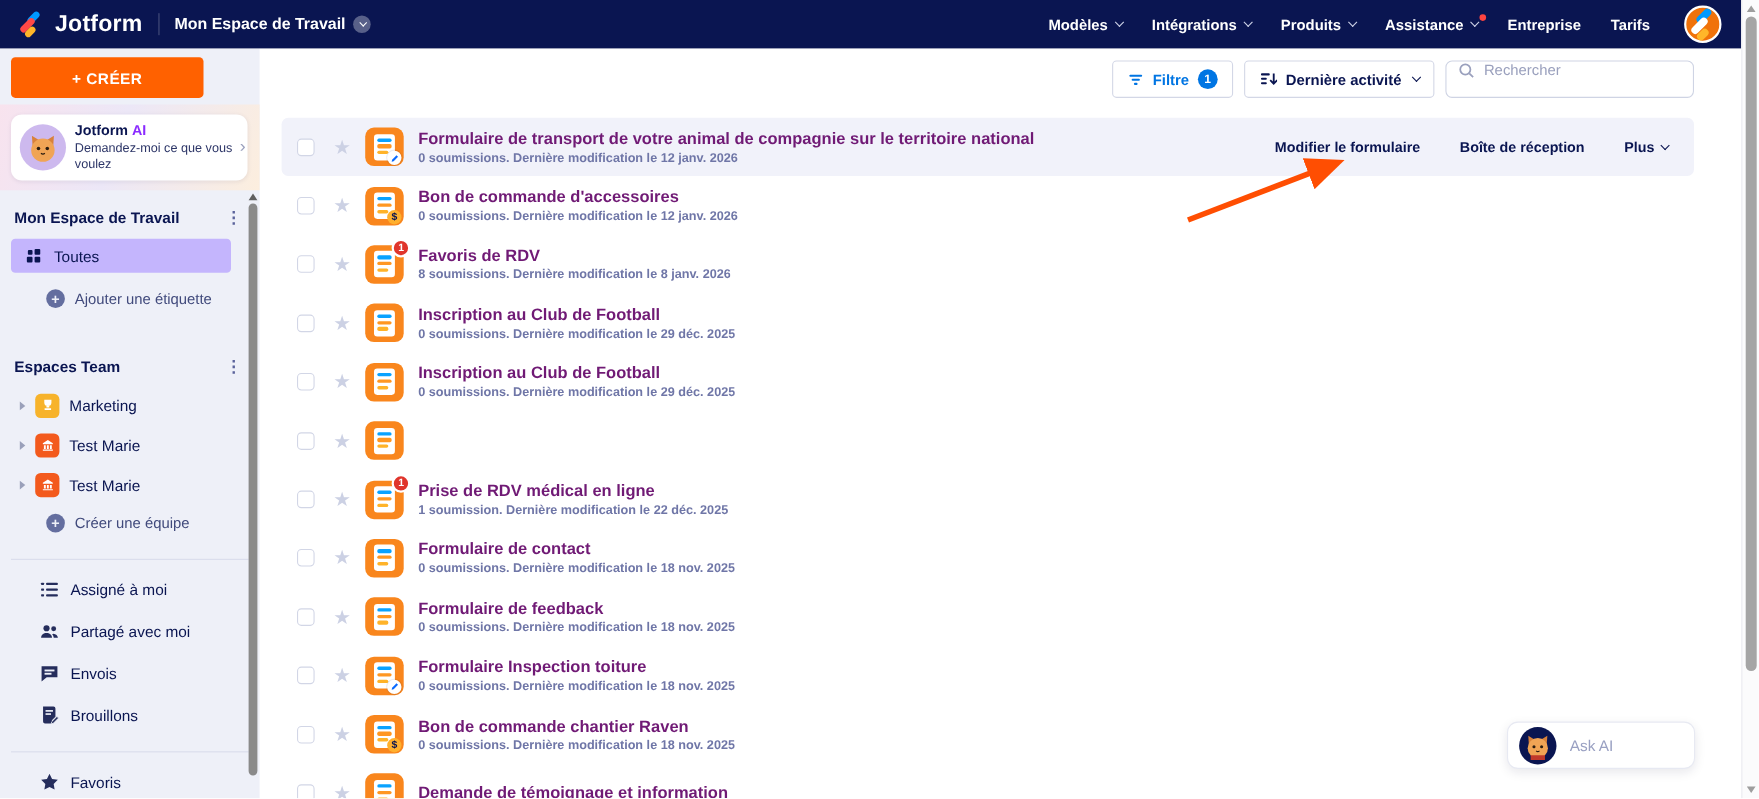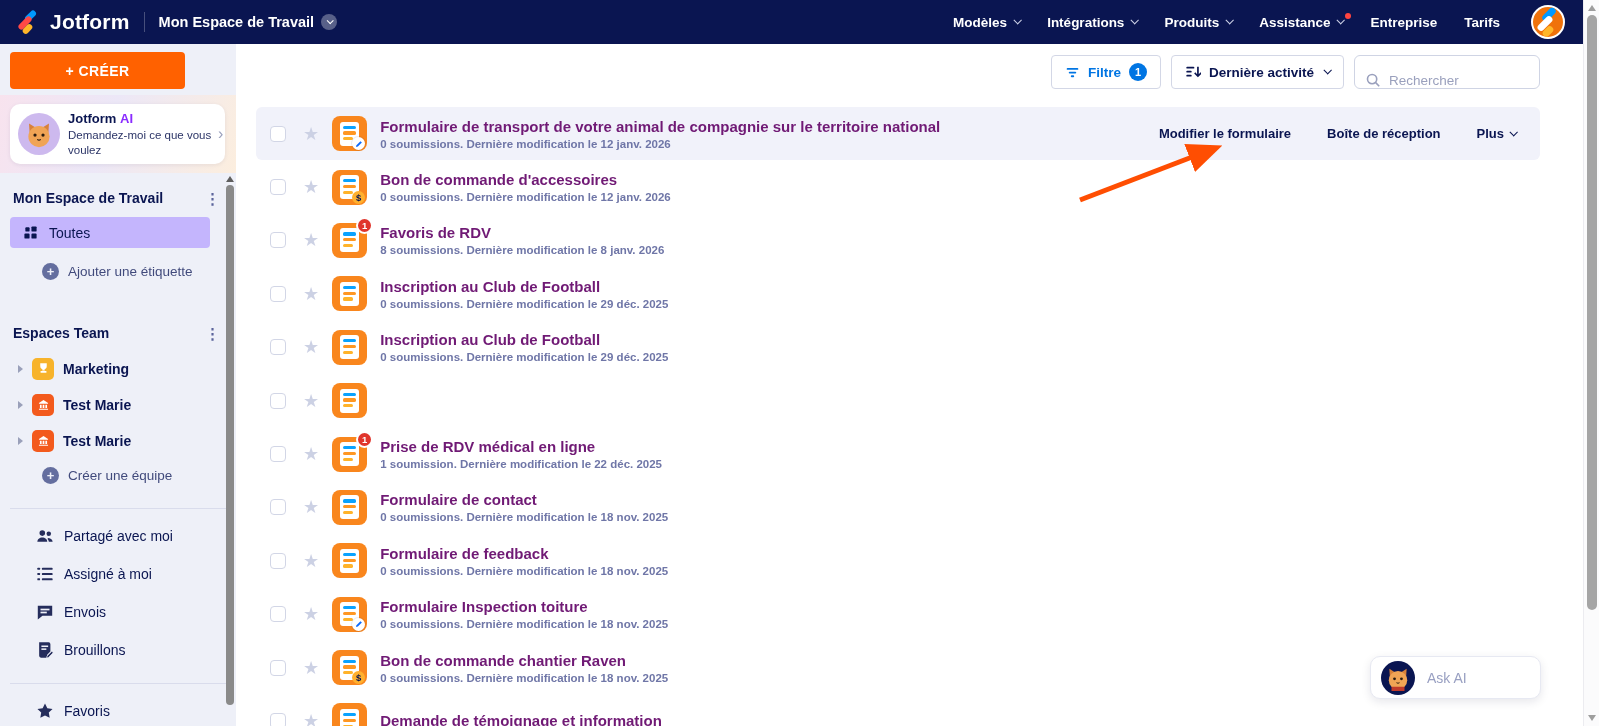--- a/index.html
+++ b/index.html
@@ -68,21 +68,21 @@
   .plus-circle { width:17px; height:17px; border-radius:50%; background:#646e9f; color:#eef0f8;
                  font-size:13px; font-weight:700; display:flex; align-items:center;
                  justify-content:center; line-height:1; }
   .plus-label { font-size:13.5px; color:#414a7c; }
   .teams-header { margin-top:40px; }
   .team-item { display:flex; align-items:center; padding-left:18px; margin-top:13px; height:23px; cursor:pointer; }
   .caret { width:0; height:0; border-left:5px solid #9aa0ba; border-top:4px solid transparent;
            border-bottom:4px solid transparent; margin-right:9px; }
   .team-icon { width:22px; height:22px; border-radius:5px; margin-right:9px; display:flex;
                align-items:center; justify-content:center; }
-  .team-label { font-size:14px; color:#0a1551; font-weight:700; }
+  .team-label { font-size:14px; color:#0a1551; font-weight:400; }
   .side-divider { height:1px; background:#d9dcec; margin:22px 10px 0 10px; }
   .util-item { display:flex; align-items:center; gap:10px; padding-left:36px; margin-top:16px;
                height:22px; cursor:pointer; }
   .util-item svg { fill:#252d5c; }
   .util-label { font-size:14px; color:#0a1551; font-weight:500; }
   .side-scroll { position:absolute; right:2px; top:130px; bottom:0; width:9px; }
   .side-scroll .arrow-up { width:0; height:0; border-left:4px solid transparent; border-right:4px solid transparent;
                            border-bottom:6px solid #5f5f5f; margin:2px auto 3px auto; }
   .side-thumb { width:8px; margin:0 auto; background:#8a8a8a; border-radius:4px; height:520px; }
 
@@ -91,21 +91,21 @@
   .toolbar { position:absolute; top:11px; right:43px; display:flex; gap:10px; height:34px; }
   .tb-btn { display:flex; align-items:center; gap:8px; background:#fff; border:1px solid #d3d7e6;
             border-radius:4px; padding:0 13px; cursor:pointer; font-family:inherit; }
   .filter-btn { color:#0075e3; font-size:13.5px; font-weight:600; }
   .filter-btn svg { fill:#0075e3; }
   .filter-count { width:18px; height:18px; border-radius:50%; background:#0075e3; color:#fff;
                   font-size:11px; font-weight:700; display:flex; align-items:center; justify-content:center; }
   .sort-btn { color:#0a1551; font-size:13.5px; font-weight:600; }
   .sort-btn svg { fill:#0a1551; }
   .sort-btn .chev { color:#0a1551; margin-top:-2px; margin-left:2px; }
-  .search-box { display:flex; align-items:flex-end; gap:8px; width:186px; border:1px solid #cfd4e4;
+  .search-box { display:flex; align-items:flex-start; gap:8px; width:226px; border:1px solid #cfd4e4;
                 border-radius:6px; padding:0 10px; background:#fff; }
   .search-box input { border:none; outline:none; width:130px; font-size:13.5px; color:#30375f;
                       font-family:inherit; background:transparent; }
   .search-box input::placeholder { color:#9aa0bd; }
 
   .form-list { position:absolute; left:20px; right:43px; top:63px; bottom:0; }
   .form-row { display:flex; align-items:center; height:53.4px; border-radius:6px; position:relative; }
   .form-row.highlight { background:#f1f2fa; }
   .row-check { width:16px; height:16px; border:1.5px solid #d2d6e6; border-radius:4px; background:#fff;
                margin-left:14px; flex:0 0 auto; cursor:pointer; }
@@ -293,40 +293,40 @@
         <span class="plus-circle">+</span>
         <span class="plus-label">Créer une équipe</span>
       </div>
 
       <div class="side-divider"></div>
 
       <div id="utility-list">
           <div class="util-item">
             <span style="display:flex">
               <svg width="18" height="18" viewBox="0 0 20 20">
-                <circle cx="7" cy="6.8" r="3.1"></circle>
-                <path d="M1.5 16.5c0-3 2.5-4.9 5.5-4.9s5.5 1.9 5.5 4.9z"></path>
-                <circle cx="14.2" cy="7.4" r="2.5"></circle>
-                <path d="M13.8 12.3c2.7.3 4.7 2 4.7 4.2h-4.2a6.6 6.6 0 0 0-1.6-3.5z"></path>
-              </svg>
-            </span>
-            <span class="util-label">Partagé avec moi</span>
-          </div>
-          <div class="util-item">
-            <span style="display:flex">
-              <svg width="18" height="18" viewBox="0 0 20 20">
                 <rect x="1.5" y="3" width="3" height="2.4" rx="0.7"></rect>
                 <rect x="6.5" y="3" width="12" height="2.4" rx="1"></rect>
                 <rect x="1.5" y="8.8" width="3" height="2.4" rx="0.7"></rect>
                 <rect x="6.5" y="8.8" width="12" height="2.4" rx="1"></rect>
                 <rect x="1.5" y="14.6" width="3" height="2.4" rx="0.7"></rect>
                 <rect x="6.5" y="14.6" width="12" height="2.4" rx="1"></rect>
               </svg>
             </span>
             <span class="util-label">Assigné à moi</span>
+          </div>
+          <div class="util-item">
+            <span style="display:flex">
+              <svg width="18" height="18" viewBox="0 0 20 20">
+                <circle cx="7" cy="6.8" r="3.1"></circle>
+                <path d="M1.5 16.5c0-3 2.5-4.9 5.5-4.9s5.5 1.9 5.5 4.9z"></path>
+                <circle cx="14.2" cy="7.4" r="2.5"></circle>
+                <path d="M13.8 12.3c2.7.3 4.7 2 4.7 4.2h-4.2a6.6 6.6 0 0 0-1.6-3.5z"></path>
+              </svg>
+            </span>
+            <span class="util-label">Partagé avec moi</span>
           </div>
           <div class="util-item">
             <span style="display:flex">
               <svg width="18" height="18" viewBox="0 0 20 20">
                 <path d="M2 3h16v11.2H7.2L2 18.4z"></path>
                 <rect x="5" y="6.3" width="10" height="1.9" fill="#eef0f8"></rect>
                 <rect x="5" y="9.6" width="7" height="1.9" fill="#eef0f8"></rect>
               </svg>
             </span>
             <span class="util-label">Envois</span>

